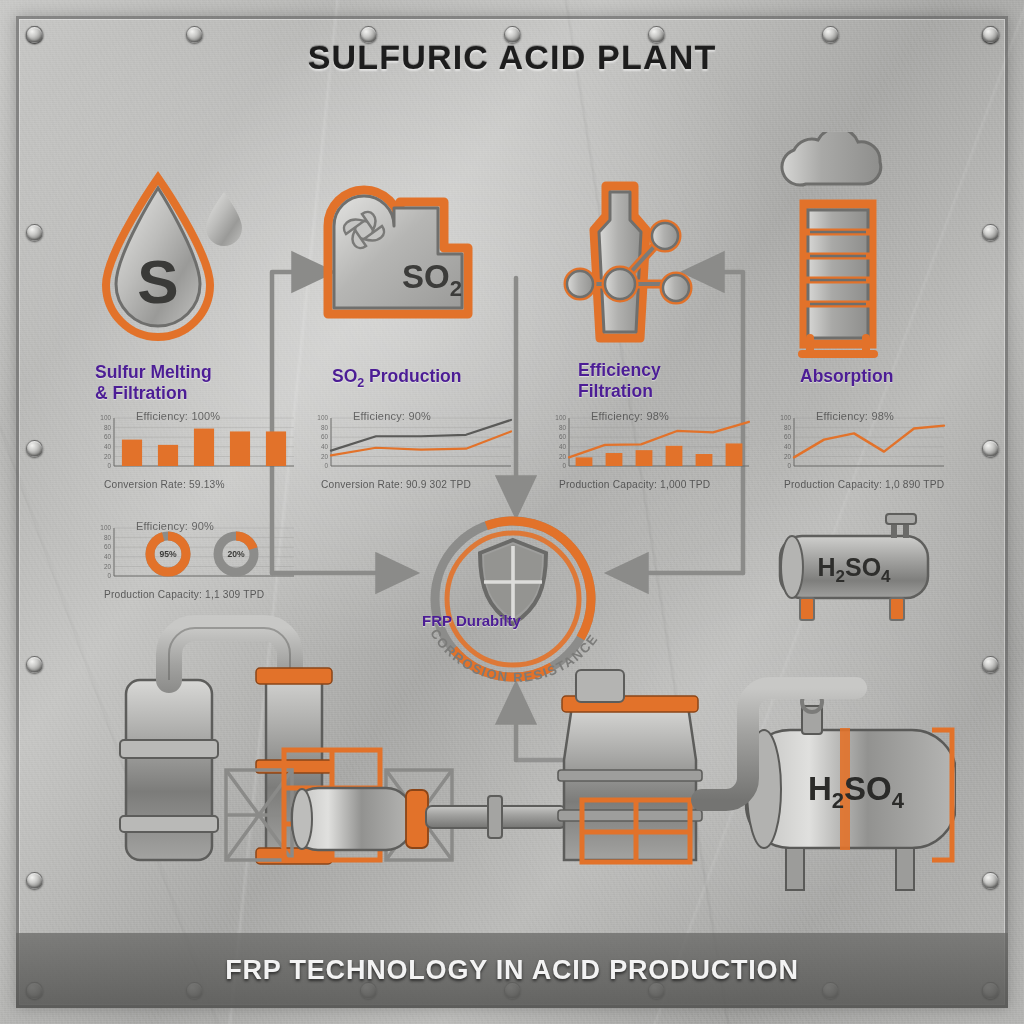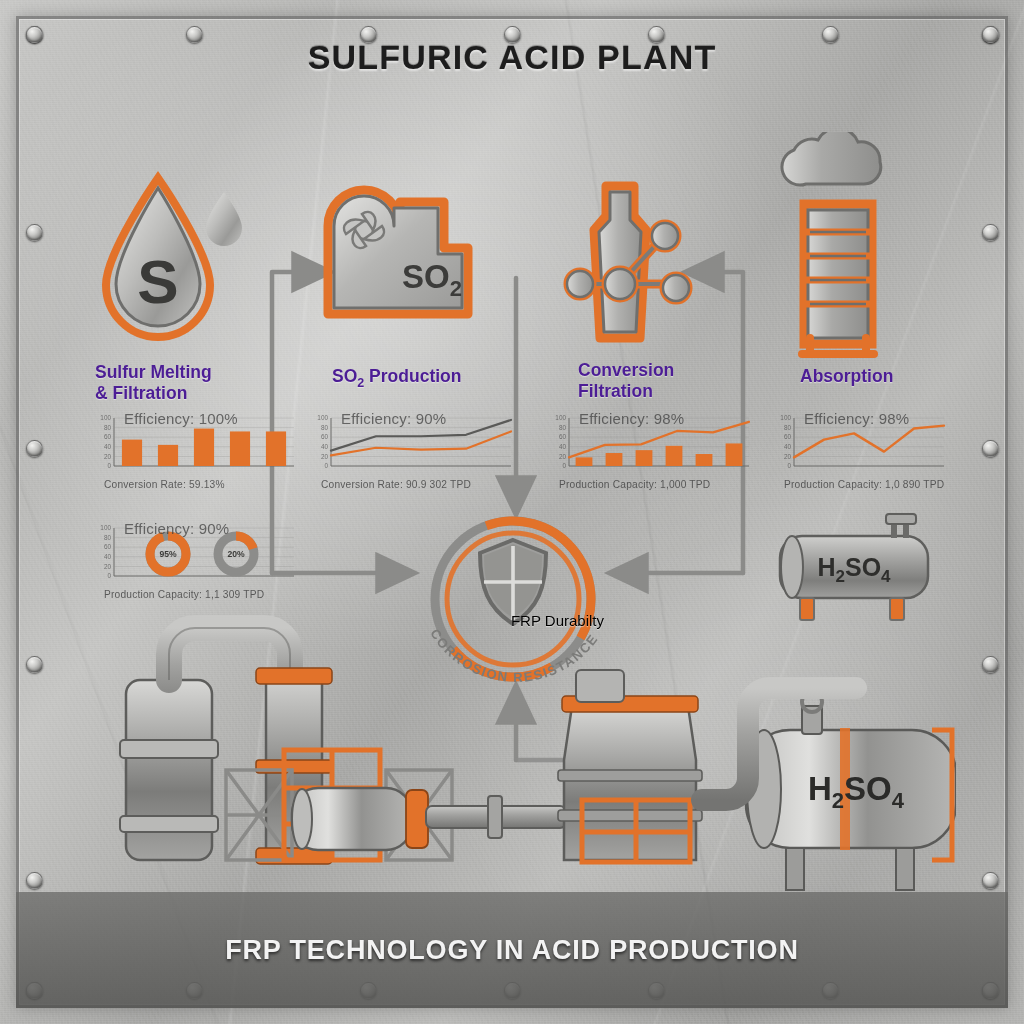--- a/index.html
+++ b/index.html
@@ -48,58 +48,58 @@
   }
 
   
   #title{
     position:absolute; top:38px; left:0; width:100%;
     text-align:center; font-size:34px; font-weight:bold;
     letter-spacing:1.2px; color:#1d1d1d;
     text-shadow:0 2px 2px rgba(255,255,255,.55), 0 -1px 1px rgba(0,0,0,.35);
   }
   #footerbar{
-    position:absolute; left:16px; right:16px; bottom:16px; height:116px;
+    position:absolute; left:16px; right:16px; bottom:16px; height:75px;
     background:linear-gradient(180deg, rgba(105,105,103,.75), rgba(88,88,86,.88));
     display:flex; align-items:center; justify-content:center;
   }
   #footer-text{
     font-size:27px; font-weight:bold; color:#f3f3f3; letter-spacing:.8px;
     text-shadow:0 2px 3px rgba(0,0,0,.6);
   }
 
   
   .step{ position:absolute; }
   .step-label{
     font-size:17.5px; font-weight:bold; color:#4c1d95; line-height:1.22;
     text-shadow:0 1px 1px rgba(255,255,255,.5);
   }
   .step-label .sub{ font-size:12.5px; vertical-align:sub; }
 
   
   .mini{ position:absolute; }
   .mini-eff{
-    position:absolute; top:-2px; left:26px;
-    font-size:15px; color:#3c3c3c; opacity:.72; letter-spacing:.2px;
+    position:absolute; top:-2px; left:38px;
+    font-size:11px; color:#3c3c3c; opacity:.72; letter-spacing:.2px;
   }
   .mini-cap{
     position:absolute; left:6px; bottom:-16px;
     font-size:10.2px; color:#3b3b3b; opacity:.78; letter-spacing:.2px; white-space:nowrap;
   }
   .mini svg{ display:block; overflow:visible; }
   .axis-tick{ font-size:6.4px; fill:#4a4a4a; opacity:.7; }
 
   
   .icon-wrap{ position:absolute; }
 
   
   #badge{ position:absolute; left:422px; top:508px; width:182px; height:182px; }
   #badge-label{
-    position:absolute; width:100%; top:104px; text-align:right;
-    font-size:15px; font-weight:normal; color:#000000;
+    position:absolute; width:100%; top:104px; text-align:left;
+    font-size:15px; font-weight:bold; color:#4c1d95;
     text-shadow:0 1px 1px rgba(255,255,255,.55);
   }
   #arc-text{ position:absolute; left:-10px; top:60px; width:205px; height:150px; }
   #arc-text text{ font-size:13.2px; font-weight:bold; fill:#7b7b79; letter-spacing:1.6px; }
 
   
   #flow{ position:absolute; inset:0; pointer-events:none; }
 </style>
 </head>
 <body>
@@ -318,21 +318,21 @@
       <circle cx="58" cy="116" r="15"></circle>
         <circle cx="103" cy="68" r="13"></circle>
       <circle cx="18" cy="116" r="13"></circle>
         <circle cx="114" cy="120" r="13"></circle>
     </g>
   </svg>
 </div>
 
 <div class="step" style="left:578px; top:360px; width:190px;">
   <div class="step-label">
-    <span>Conversion</span><br>
+    <span>Efficiency</span><br>
     <span>Filtration</span>
   </div>
 </div>
 
 <div class="mini" style="left:553px; top:412px; width:200px; height:62px;">
   <div class="mini-eff">Efficiency: 98%</div>
   <svg width="200" height="62" viewBox="0 0 200 62" id="svg-chart3">
       <path d="M16,6 L16,54 L196,54" fill="none" stroke="#6a6a68" stroke-width="1"></path>
       <text x="13" y="56.2" text-anchor="end" class="axis-tick">0</text>
       <line x1="16" y1="44.4" x2="196" y2="44.4" stroke="#8e8e8c" stroke-width="0.5" opacity="0.55"></line>

